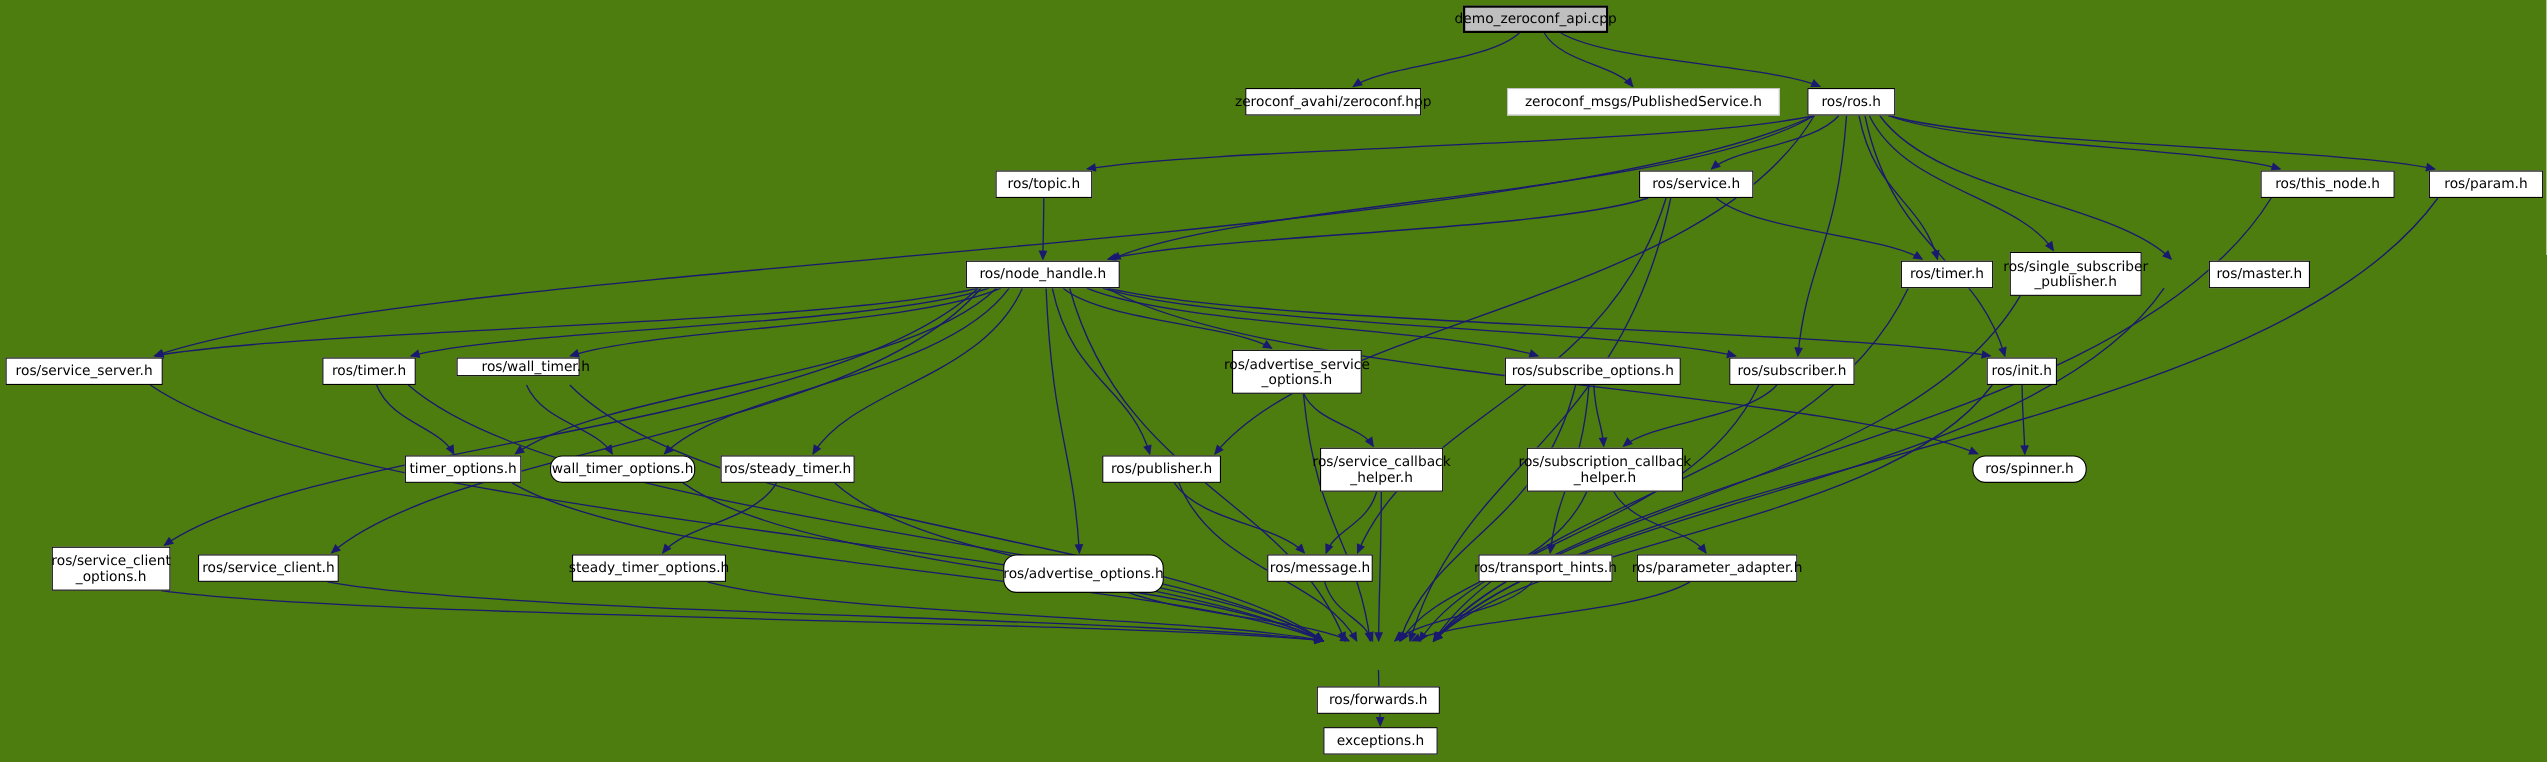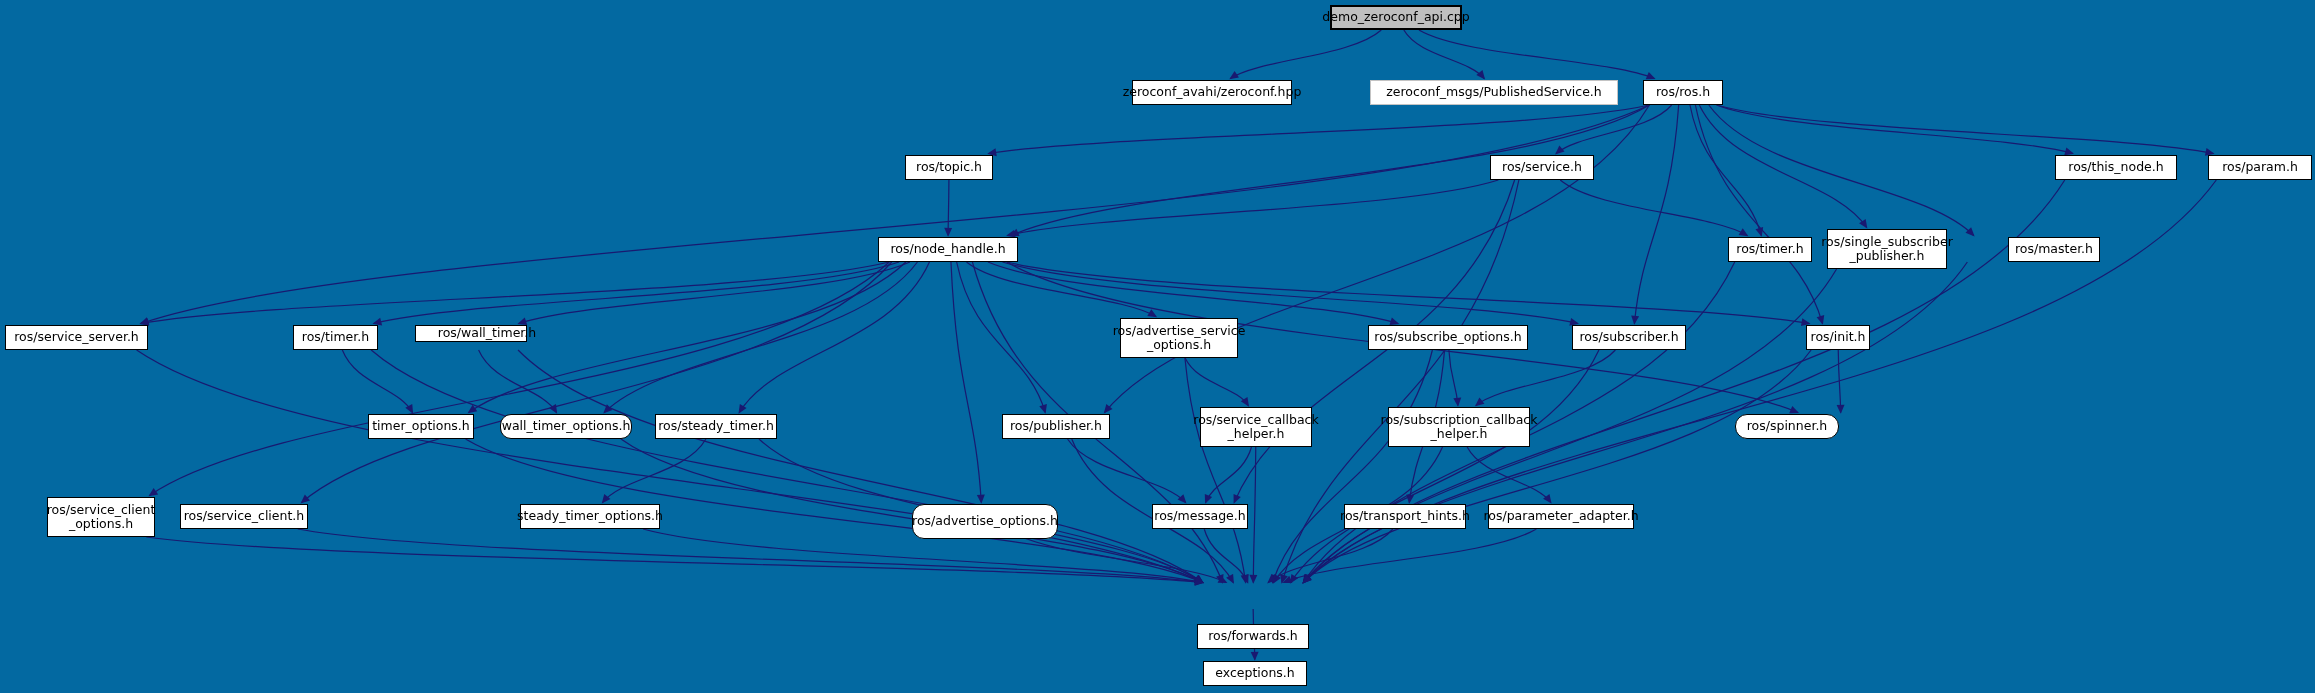--- a/index.html
+++ b/index.html
@@ -1,16 +1,16 @@
 <!DOCTYPE html>
 <html><head>
 <meta charset="utf-8">
 <style>
   html,body{margin:0;padding:0;background:#ffffff;}
-  #canvas{position:relative;width:2315px;height:693px;background:#0369a1;overflow:hidden;
+  #canvas{position:relative;width:2315px;height:693px;background:#4d7c0f;overflow:hidden;
           font-family:"DejaVu Sans","Liberation Sans",sans-serif;}
   #edges{position:absolute;left:0;top:0;width:2315px;height:693px;}
   .node{position:absolute;box-sizing:border-box;background:#ffffff;border:1px solid #000000;
         color:#000000;font-size:12.5px;line-height:1.15;display:flex;align-items:center;
         justify-content:center;text-align:center;white-space:pre-line;z-index:2;cursor:pointer;}
   .node.current{background:#bfbfbf;border:2px solid #000000;cursor:default;}
   .node.plain{border:1px solid #c3c3c3;cursor:default;}
 </style>
 </head>
 <body>
@@ -121,21 +121,21 @@
       <div class="node" style="left: 1572px; top: 325px; width: 114px; height: 25px; text-align: center;">ros/subscriber.h</div>
       <div class="node" style="left: 1806px; top: 325px; width: 64px; height: 25px;">ros/init.h</div>
       <div class="node" style="left: 368px; top: 414px; width: 106px; height: 25px;">timer_options.h</div>
       <div class="node" style="left: 500px; top: 414px; width: 132px; height: 25px; border-radius: 11px;">wall_timer_options.h</div>
       <div class="node" style="left: 655px; top: 414px; width: 122px; height: 25px;">ros/steady_timer.h</div>
       <div class="node" style="left: 1002px; top: 414px; width: 108px; height: 25px;">ros/publisher.h</div>
       <div class="node" style="left: 1200px; top: 407px; width: 112px; height: 40px;">ros/service_callback
 _helper.h</div>
       <div class="node" style="left: 1388px; top: 407px; width: 142px; height: 40px;">ros/subscription_callback
 _helper.h</div>
-      <div class="node" style="left: 1735px; top: 414px; width: 104px; height: 25px; border-radius: 12px;">ros/spinner.h</div>
+      <div class="node" style="left: 1793px; top: 414px; width: 104px; height: 25px; border-radius: 12px;">ros/spinner.h</div>
       <div class="node" style="left: 47px; top: 497px; width: 108px; height: 40px;">ros/service_client
 _options.h</div>
       <div class="node" style="left: 180px; top: 504px; width: 128px; height: 25px;">ros/service_client.h</div>
       <div class="node" style="left: 520px; top: 504px; width: 140px; height: 25px;">steady_timer_options.h</div>
       <div class="node" style="left: 912px; top: 504px; width: 146px; height: 35px; border-radius: 12px;">ros/advertise_options.h</div>
       <div class="node" style="left: 1152px; top: 504px; width: 96px; height: 25px;">ros/message.h</div>
       <div class="node" style="left: 1344px; top: 504px; width: 122px; height: 25px;">ros/transport_hints.h</div>
       <div class="node" style="left: 1488px; top: 504px; width: 146px; height: 25px;">ros/parameter_adapter.h</div>
       <div class="node" style="left: 1197px; top: 584px; width: 112px; height: 25px; margin-top: 40px;">ros/forwards.h</div>
       <div class="node" style="left: 1203px; top: 661px; width: 104px; height: 25px;">exceptions.h</div>

